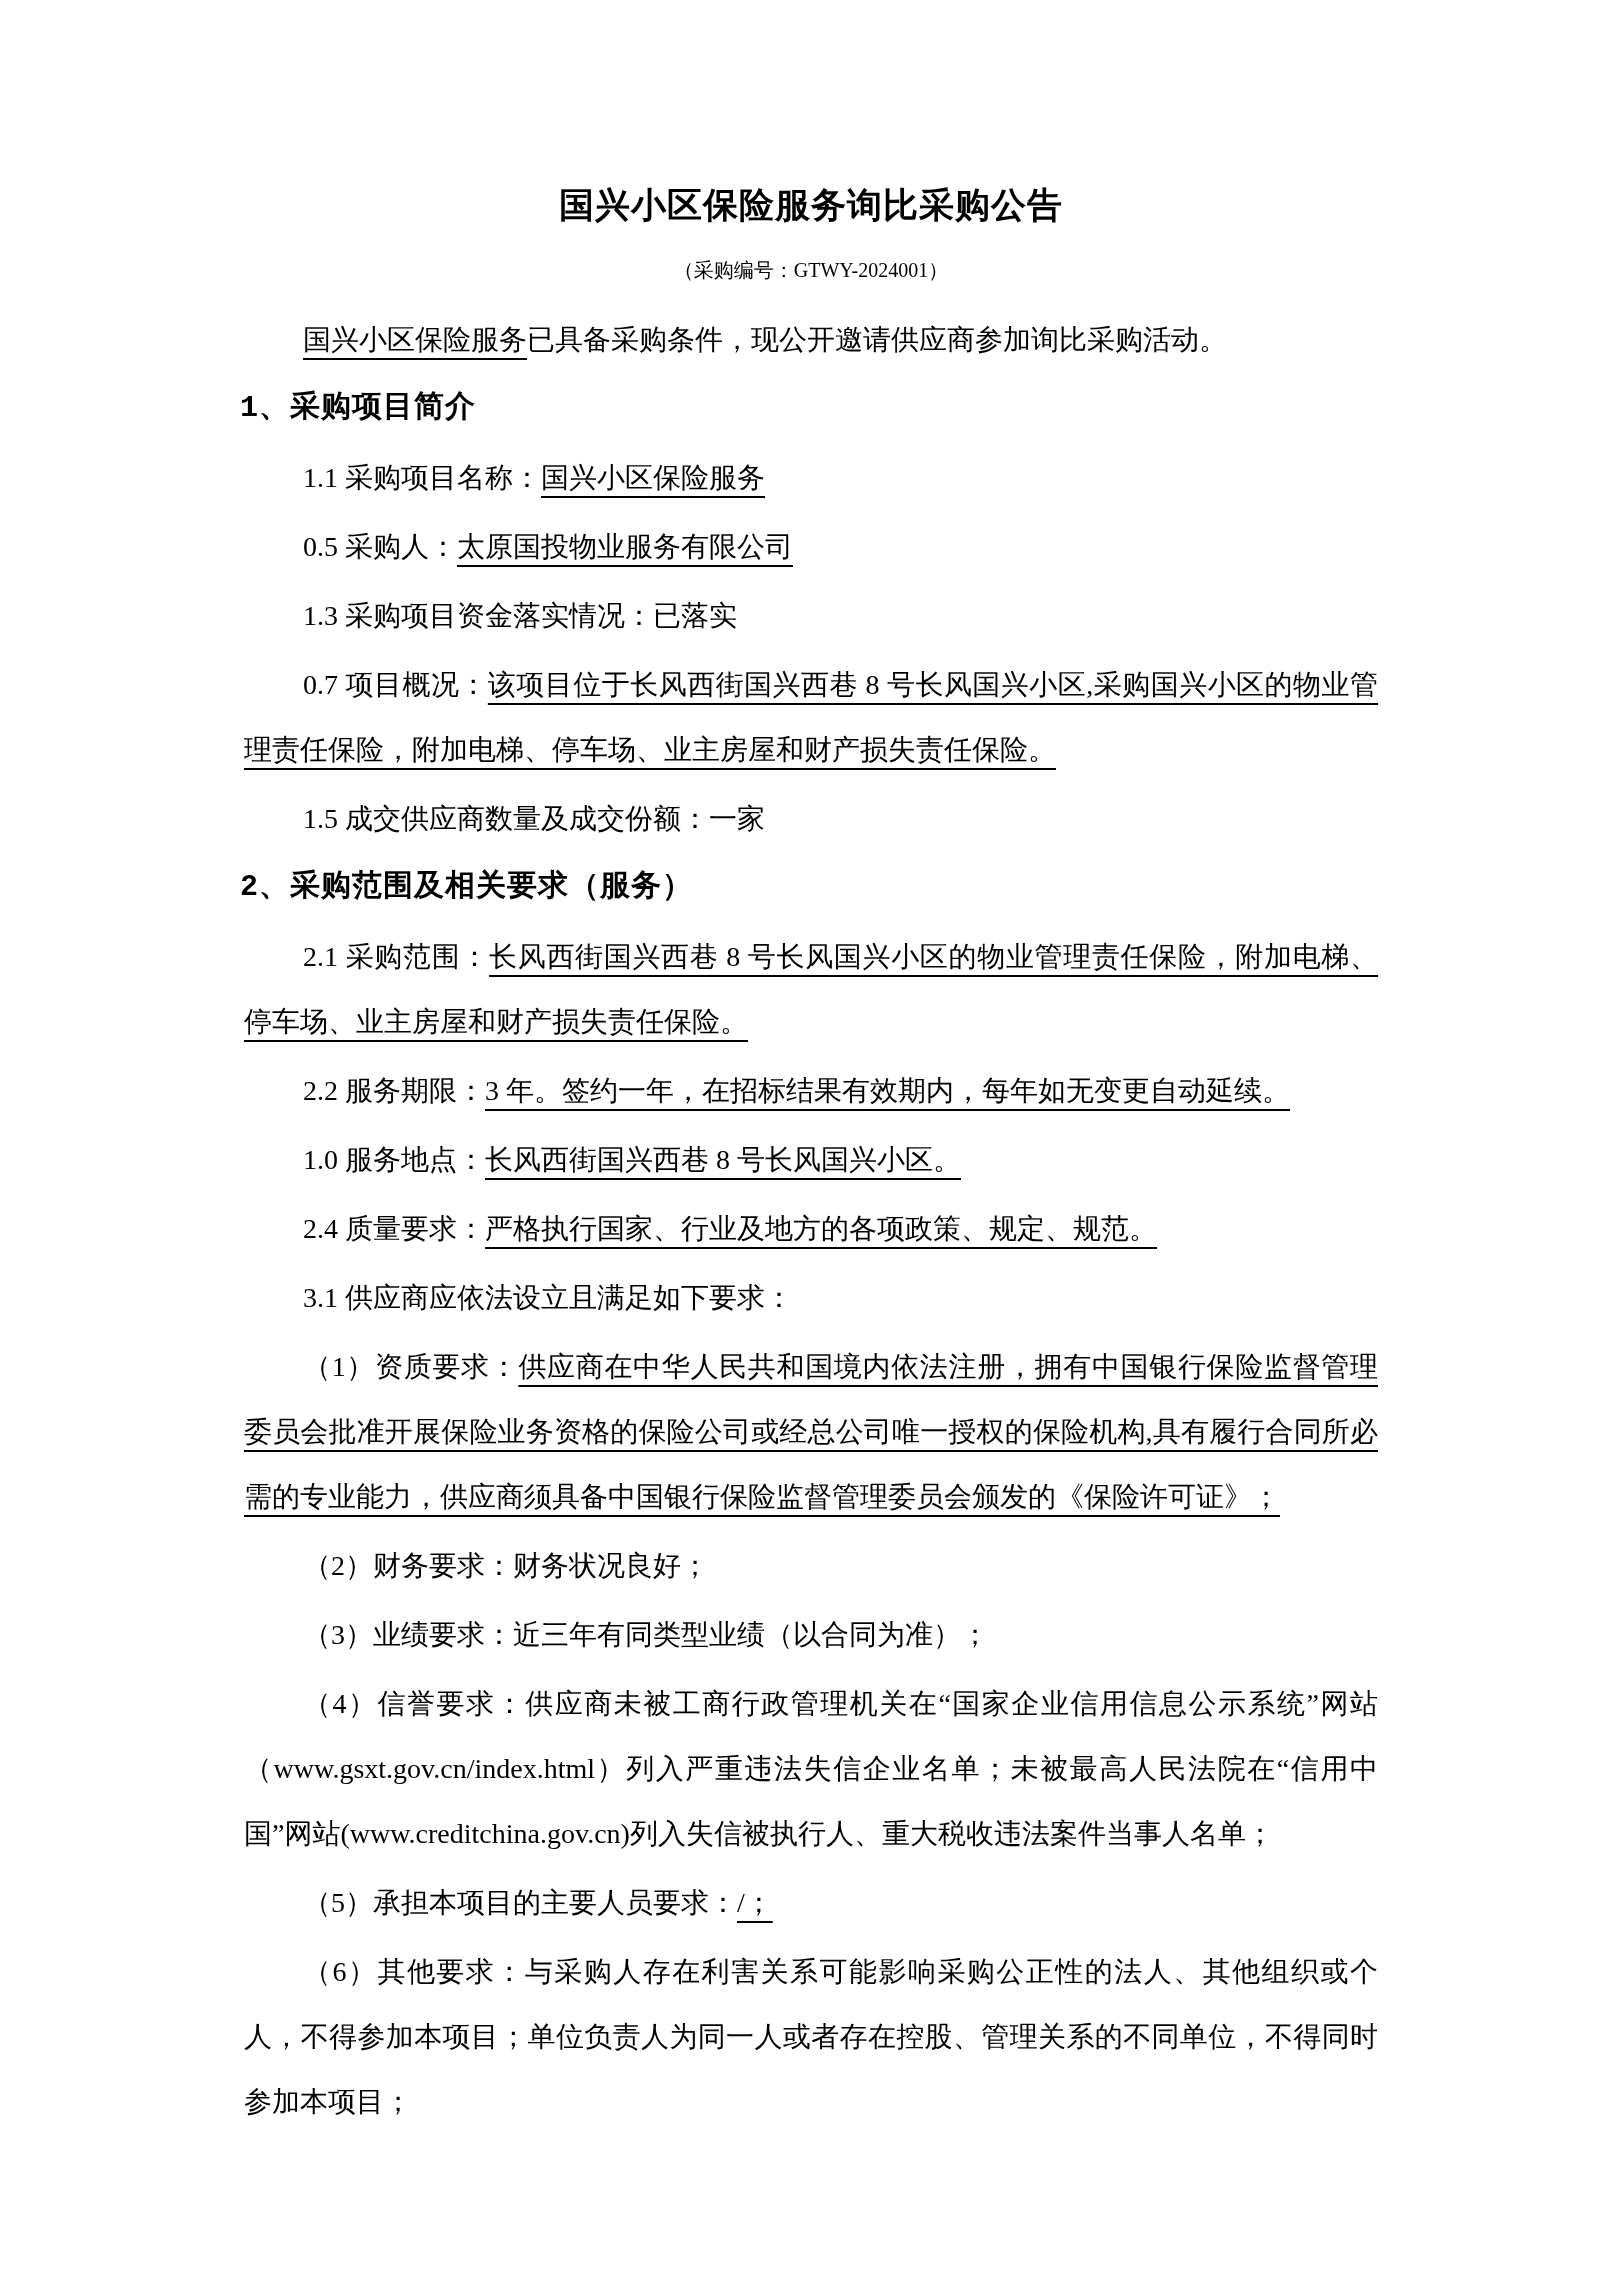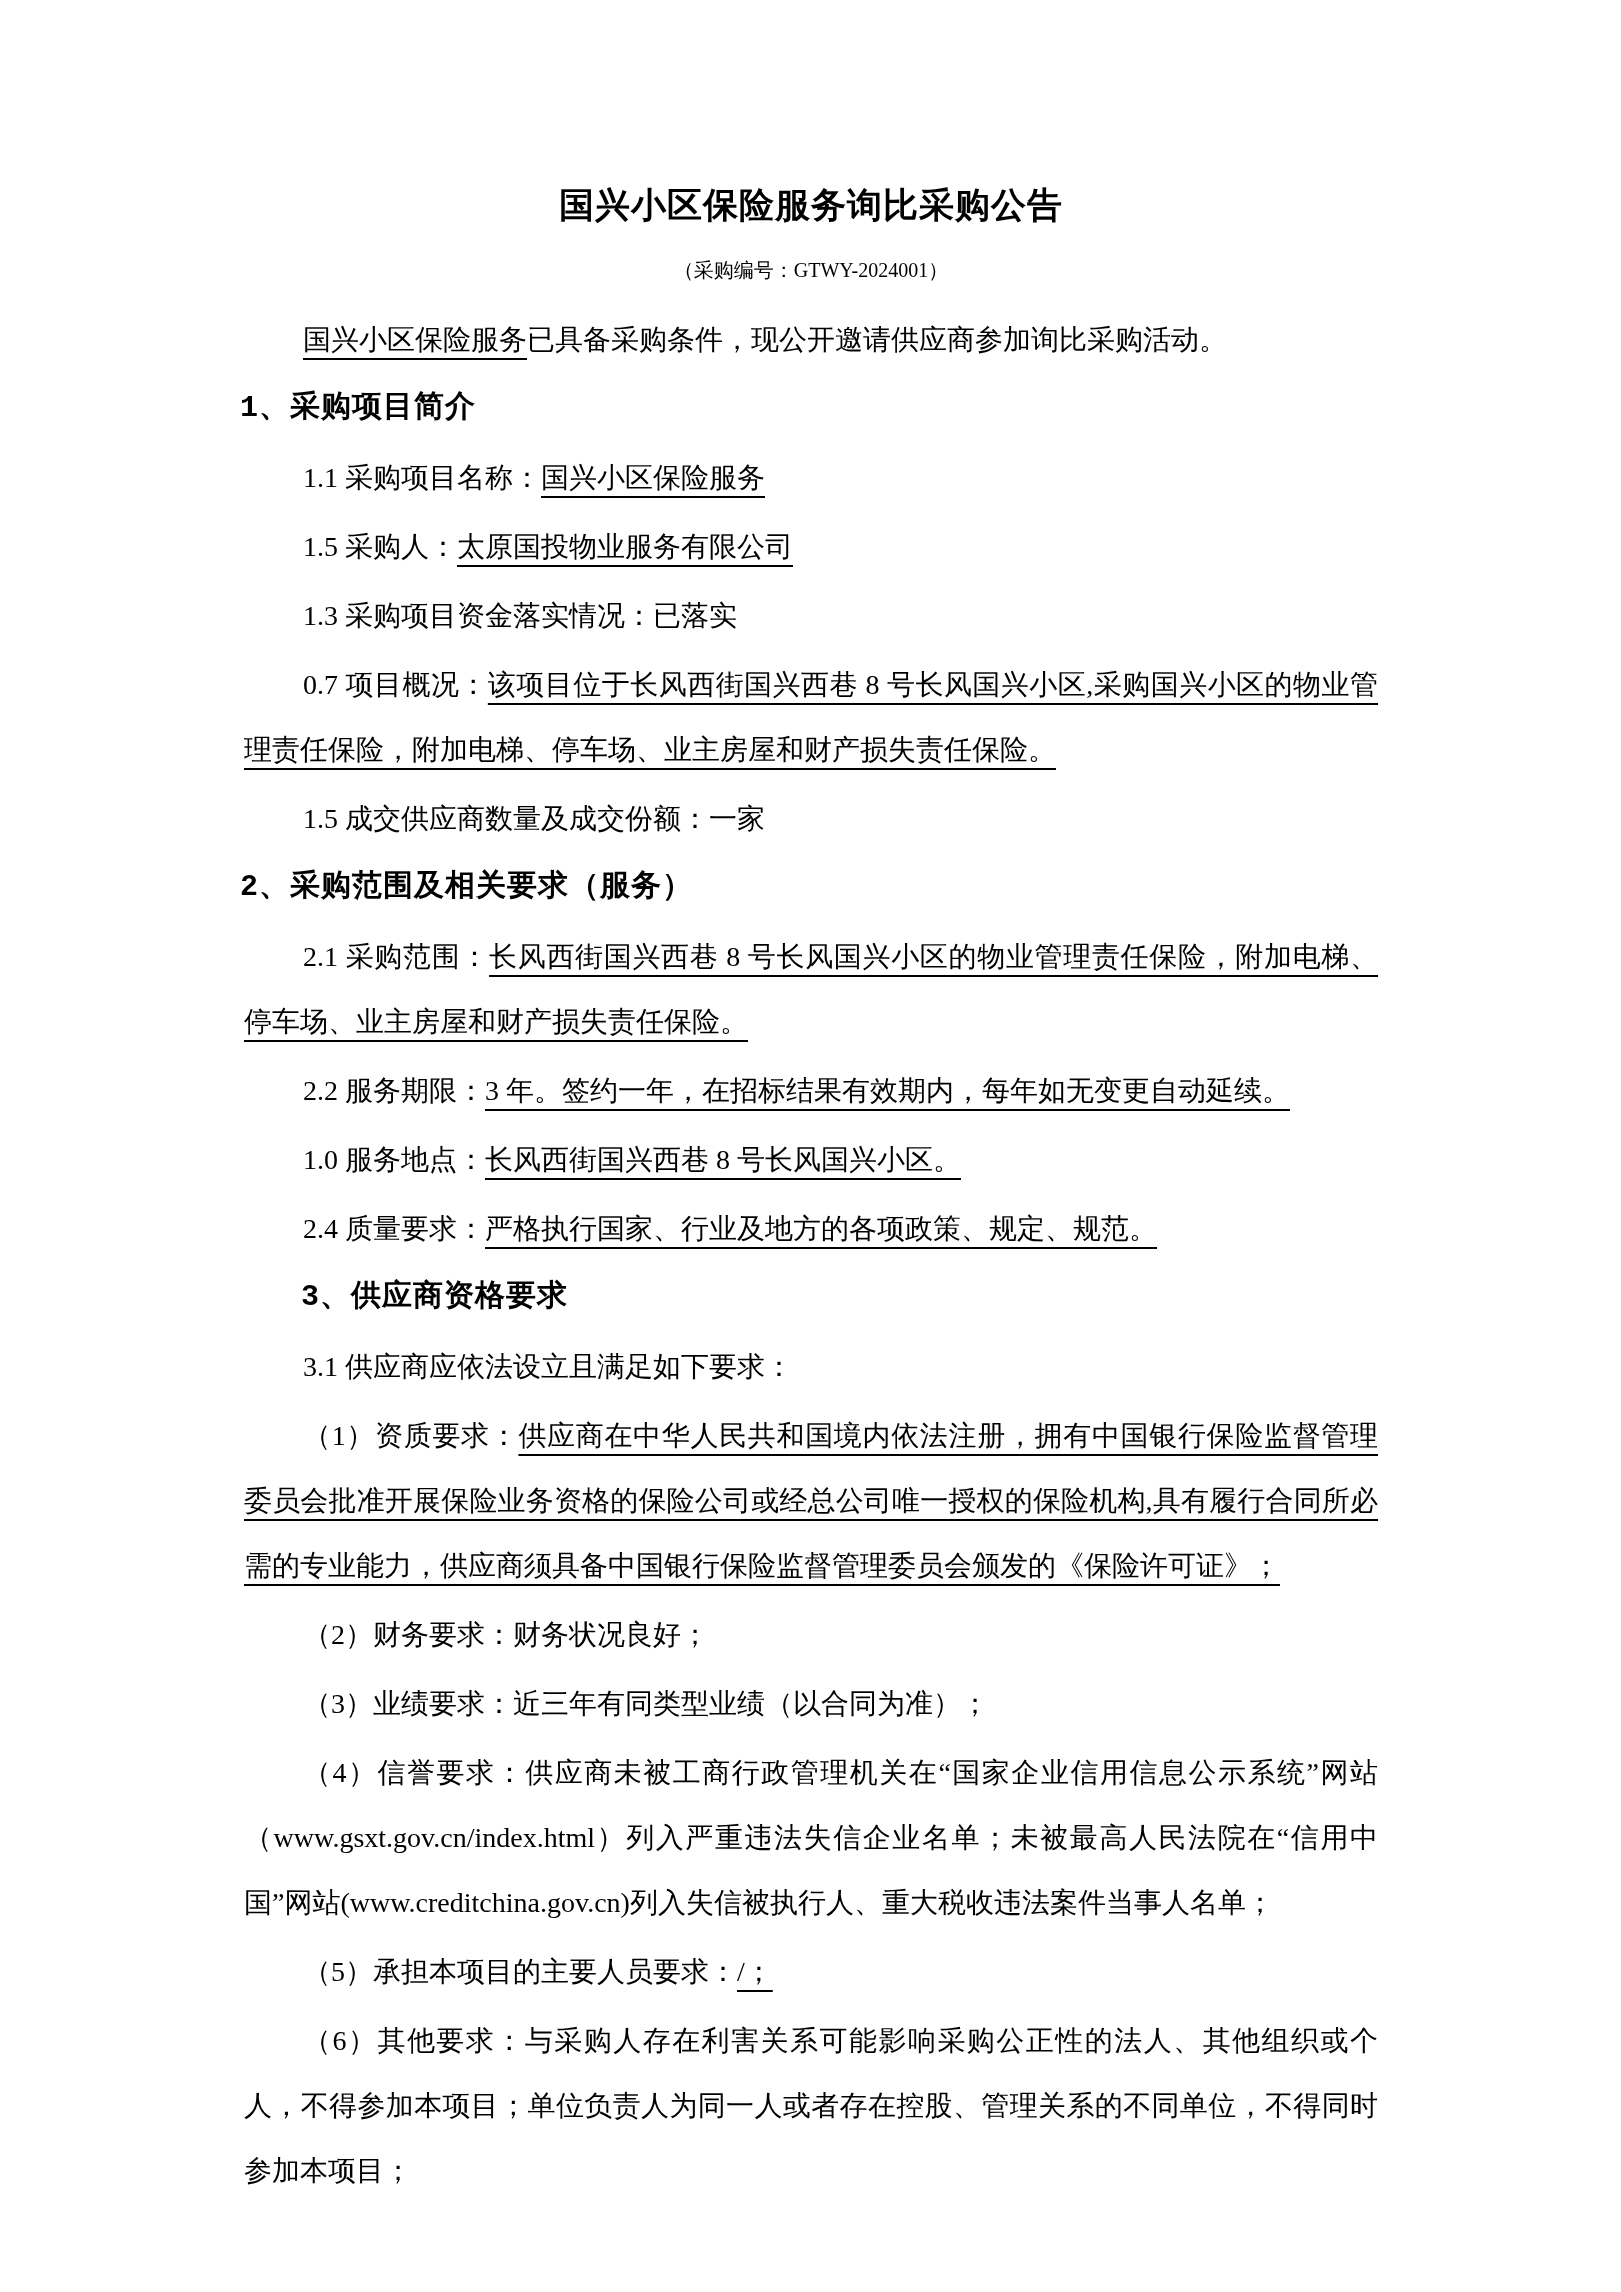--- a/index.html
+++ b/index.html
@@ -66,39 +66,38 @@
   <h1 class="doc-title">国兴小区保险服务询比采购公告</h1>
 
   <p class="subtitle">（采购编号：GTWY-2024001）</p>
 
   <p class="para"><span class="u">国兴小区保险服务</span><span>已具备采购条件，现公开邀请供应商参加询比采购活动。</span></p>
 
   <h2 class="sec-heading">1、采购项目简介</h2>
 
   <p class="para"><span>1.1 采购项目名称：</span><span class="u">国兴小区保险服务</span></p>
 
-  <p class="para"><span>1.5 采购人：</span><span class="u">太原国投物业服务有限公司</span></p>
+  <p class="para"><span>0.5 采购人：</span><span class="u">太原国投物业服务有限公司</span></p>
 
   <p class="para"><span>1.3 采购项目资金落实情况：</span><span>已落实</span></p>
 
   <p class="para"><span>0.7 项目概况：</span><span class="u">该项目位于长风西街国兴西巷 8 号长风国兴小区,采购国兴小区的物业管理责任保险，附加电梯、停车场、业主房屋和财产损失责任保险。</span></p>
 
   <p class="para"><span>1.5 成交供应商数量及成交份额：</span><span>一家</span></p>
 
   <h2 class="sec-heading">2、采购范围及相关要求（服务）</h2>
 
   <p class="para"><span>2.1 采购范围：</span><span class="u">长风西街国兴西巷 8 号长风国兴小区的物业管理责任保险，附加电梯、停车场、业主房屋和财产损失责任保险。</span></p>
 
   <p class="para"><span>2.2 服务期限：</span><span class="u">3 年。签约一年，在招标结果有效期内，每年如无变更自动延续。</span></p>
 
   <p class="para"><span>1.0 服务地点：</span><span class="u">长风西街国兴西巷 8 号长风国兴小区。</span></p>
 
   <p class="para"><span>2.4 质量要求：</span><span class="u">严格执行国家、行业及地方的各项政策、规定、规范。</span></p>
 
-  <h2 class="sec-heading indented">3、供应商资格要求</h2>
 
   <p class="para">3.1 供应商应依法设立且满足如下要求：</p>
 
   <p class="para"><span>（1）资质要求：</span><span class="u">供应商在中华人民共和国境内依法注册，拥有中国银行保险监督管理委员会批准开展保险业务资格的保险公司或经总公司唯一授权的保险机构,具有履行合同所必需的专业能力，供应商须具备中国银行保险监督管理委员会颁发的《保险许可证》；</span></p>
 
   <p class="para"><span>（2）财务要求：</span><span>财务状况良好；</span></p>
 
   <p class="para"><span>（3）业绩要求：</span><span>近三年有同类型业绩（以合同为准）；</span></p>
 
   <p class="para"><span>（4）信誉要求：</span><span>供应商未被工商行政管理机关在“国家企业信用信息公示系统”网站（www.gsxt.gov.cn/index.html）列入严重违法失信企业名单；未被最高人民法院在“信用中国”网站(www.creditchina.gov.cn)列入失信被执行人、重大税收违法案件当事人名单；</span></p>

